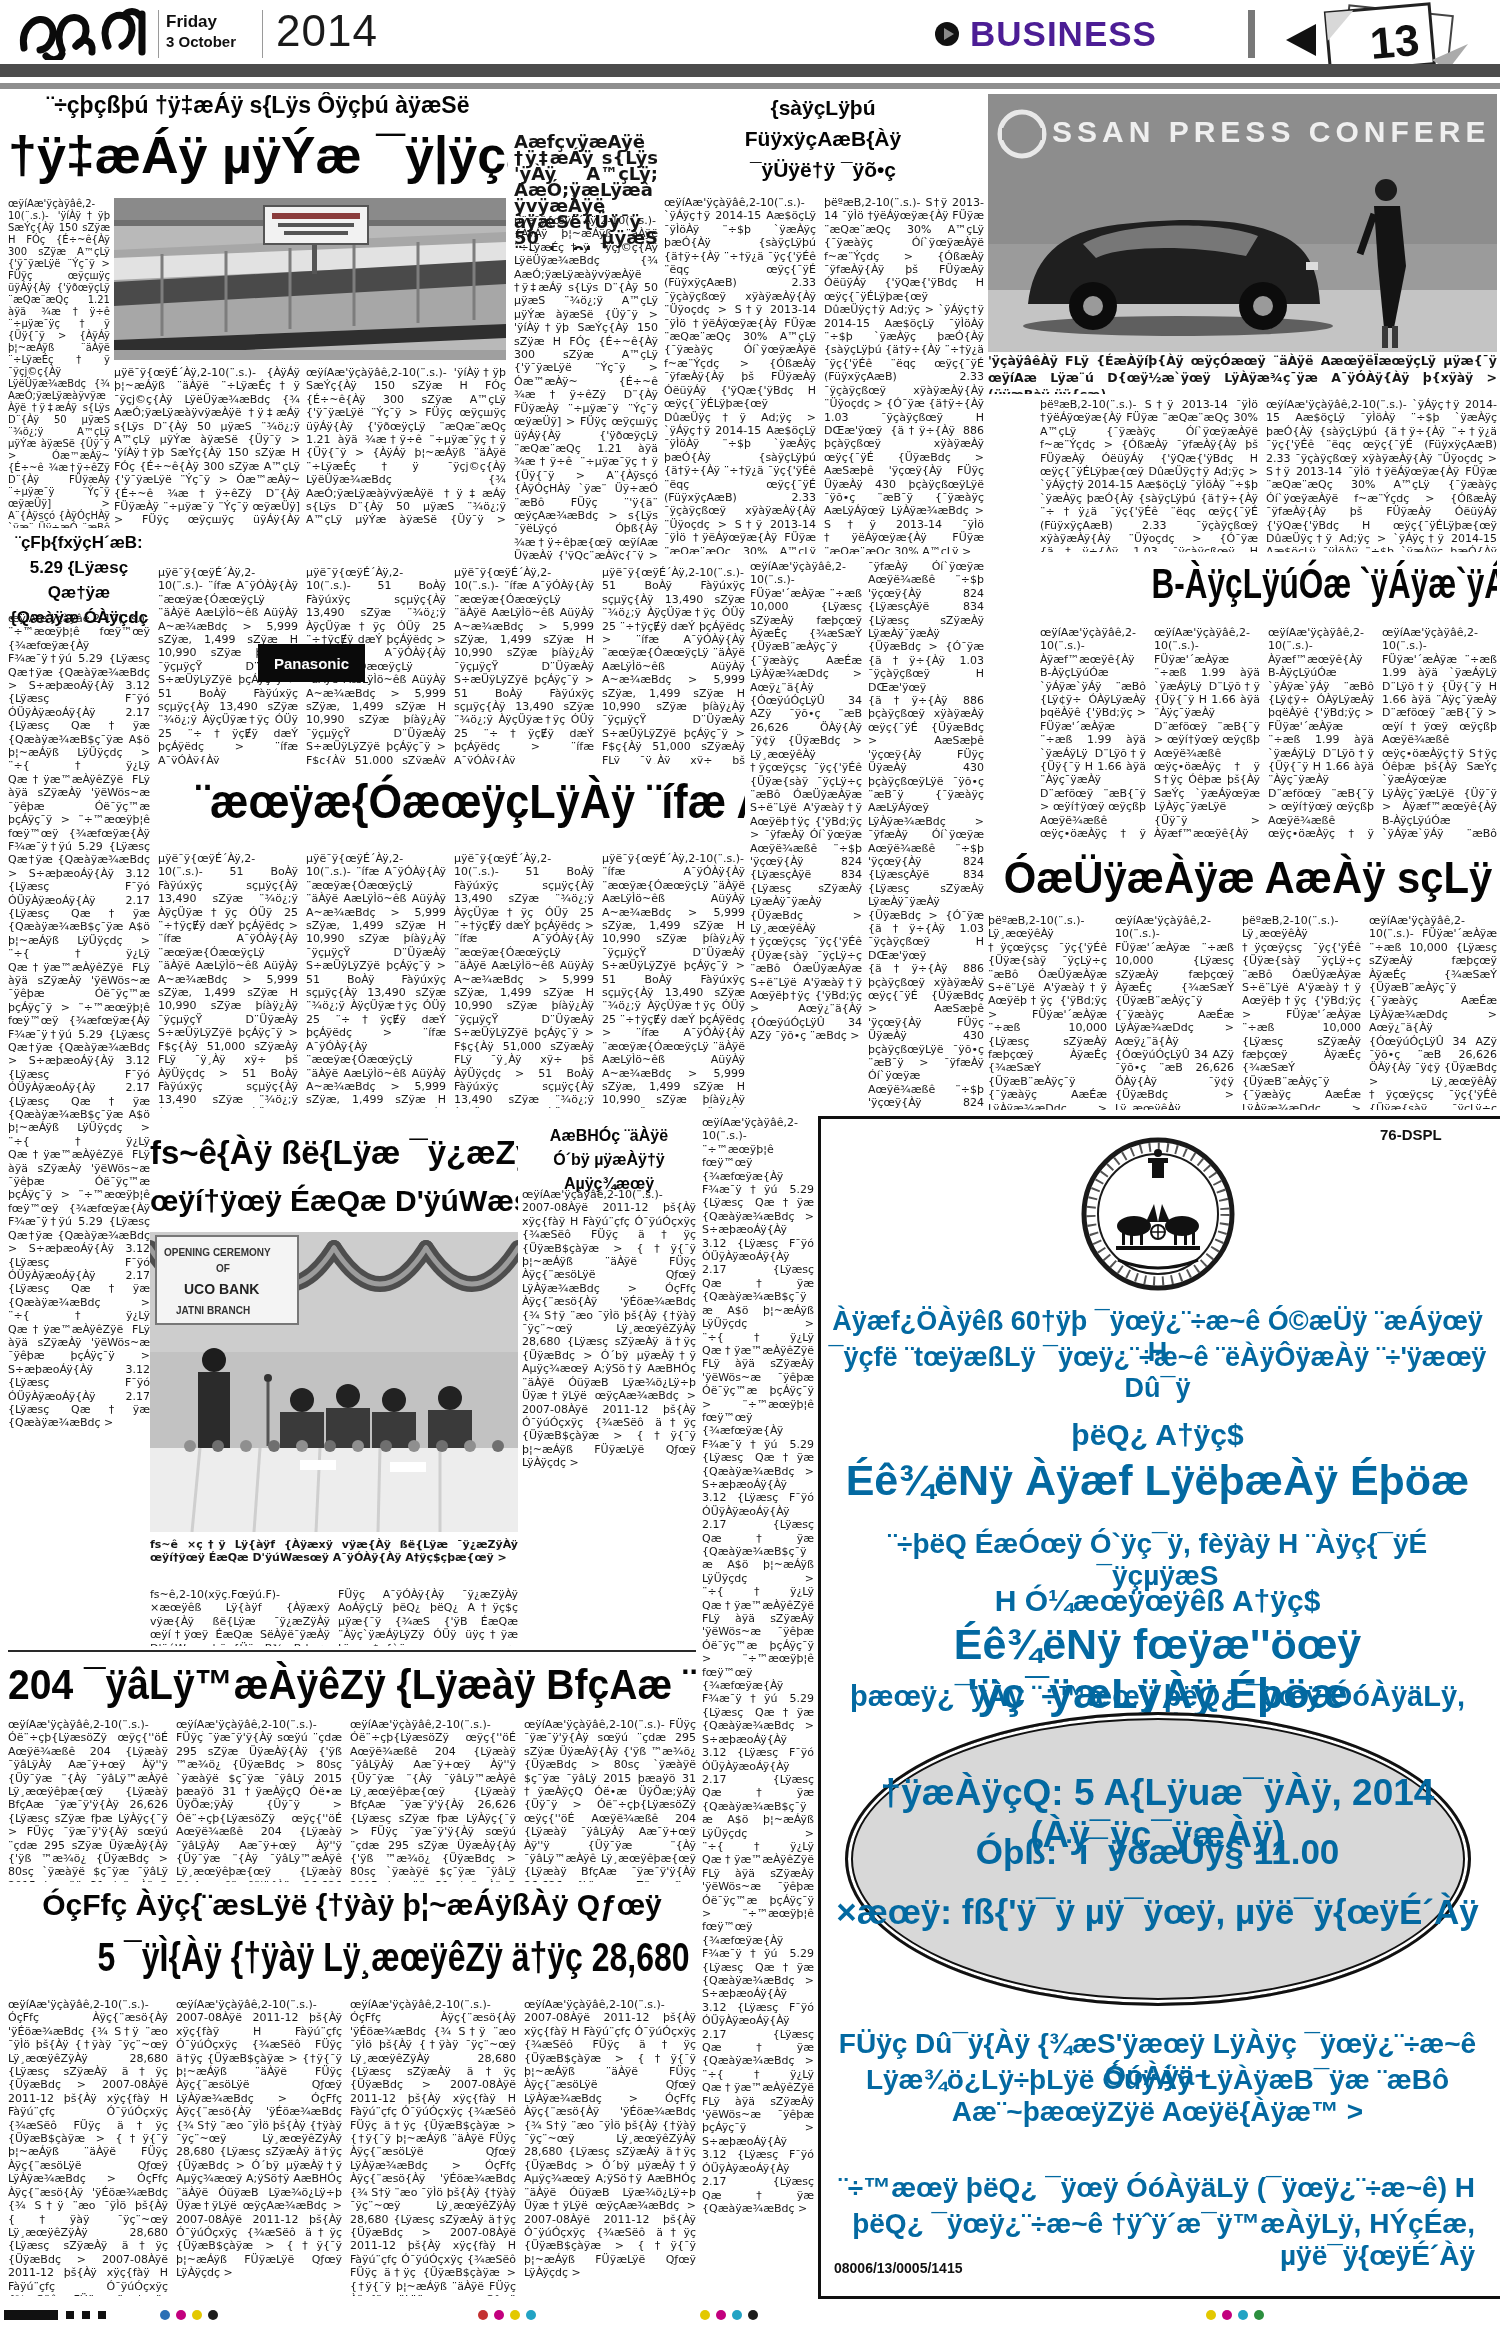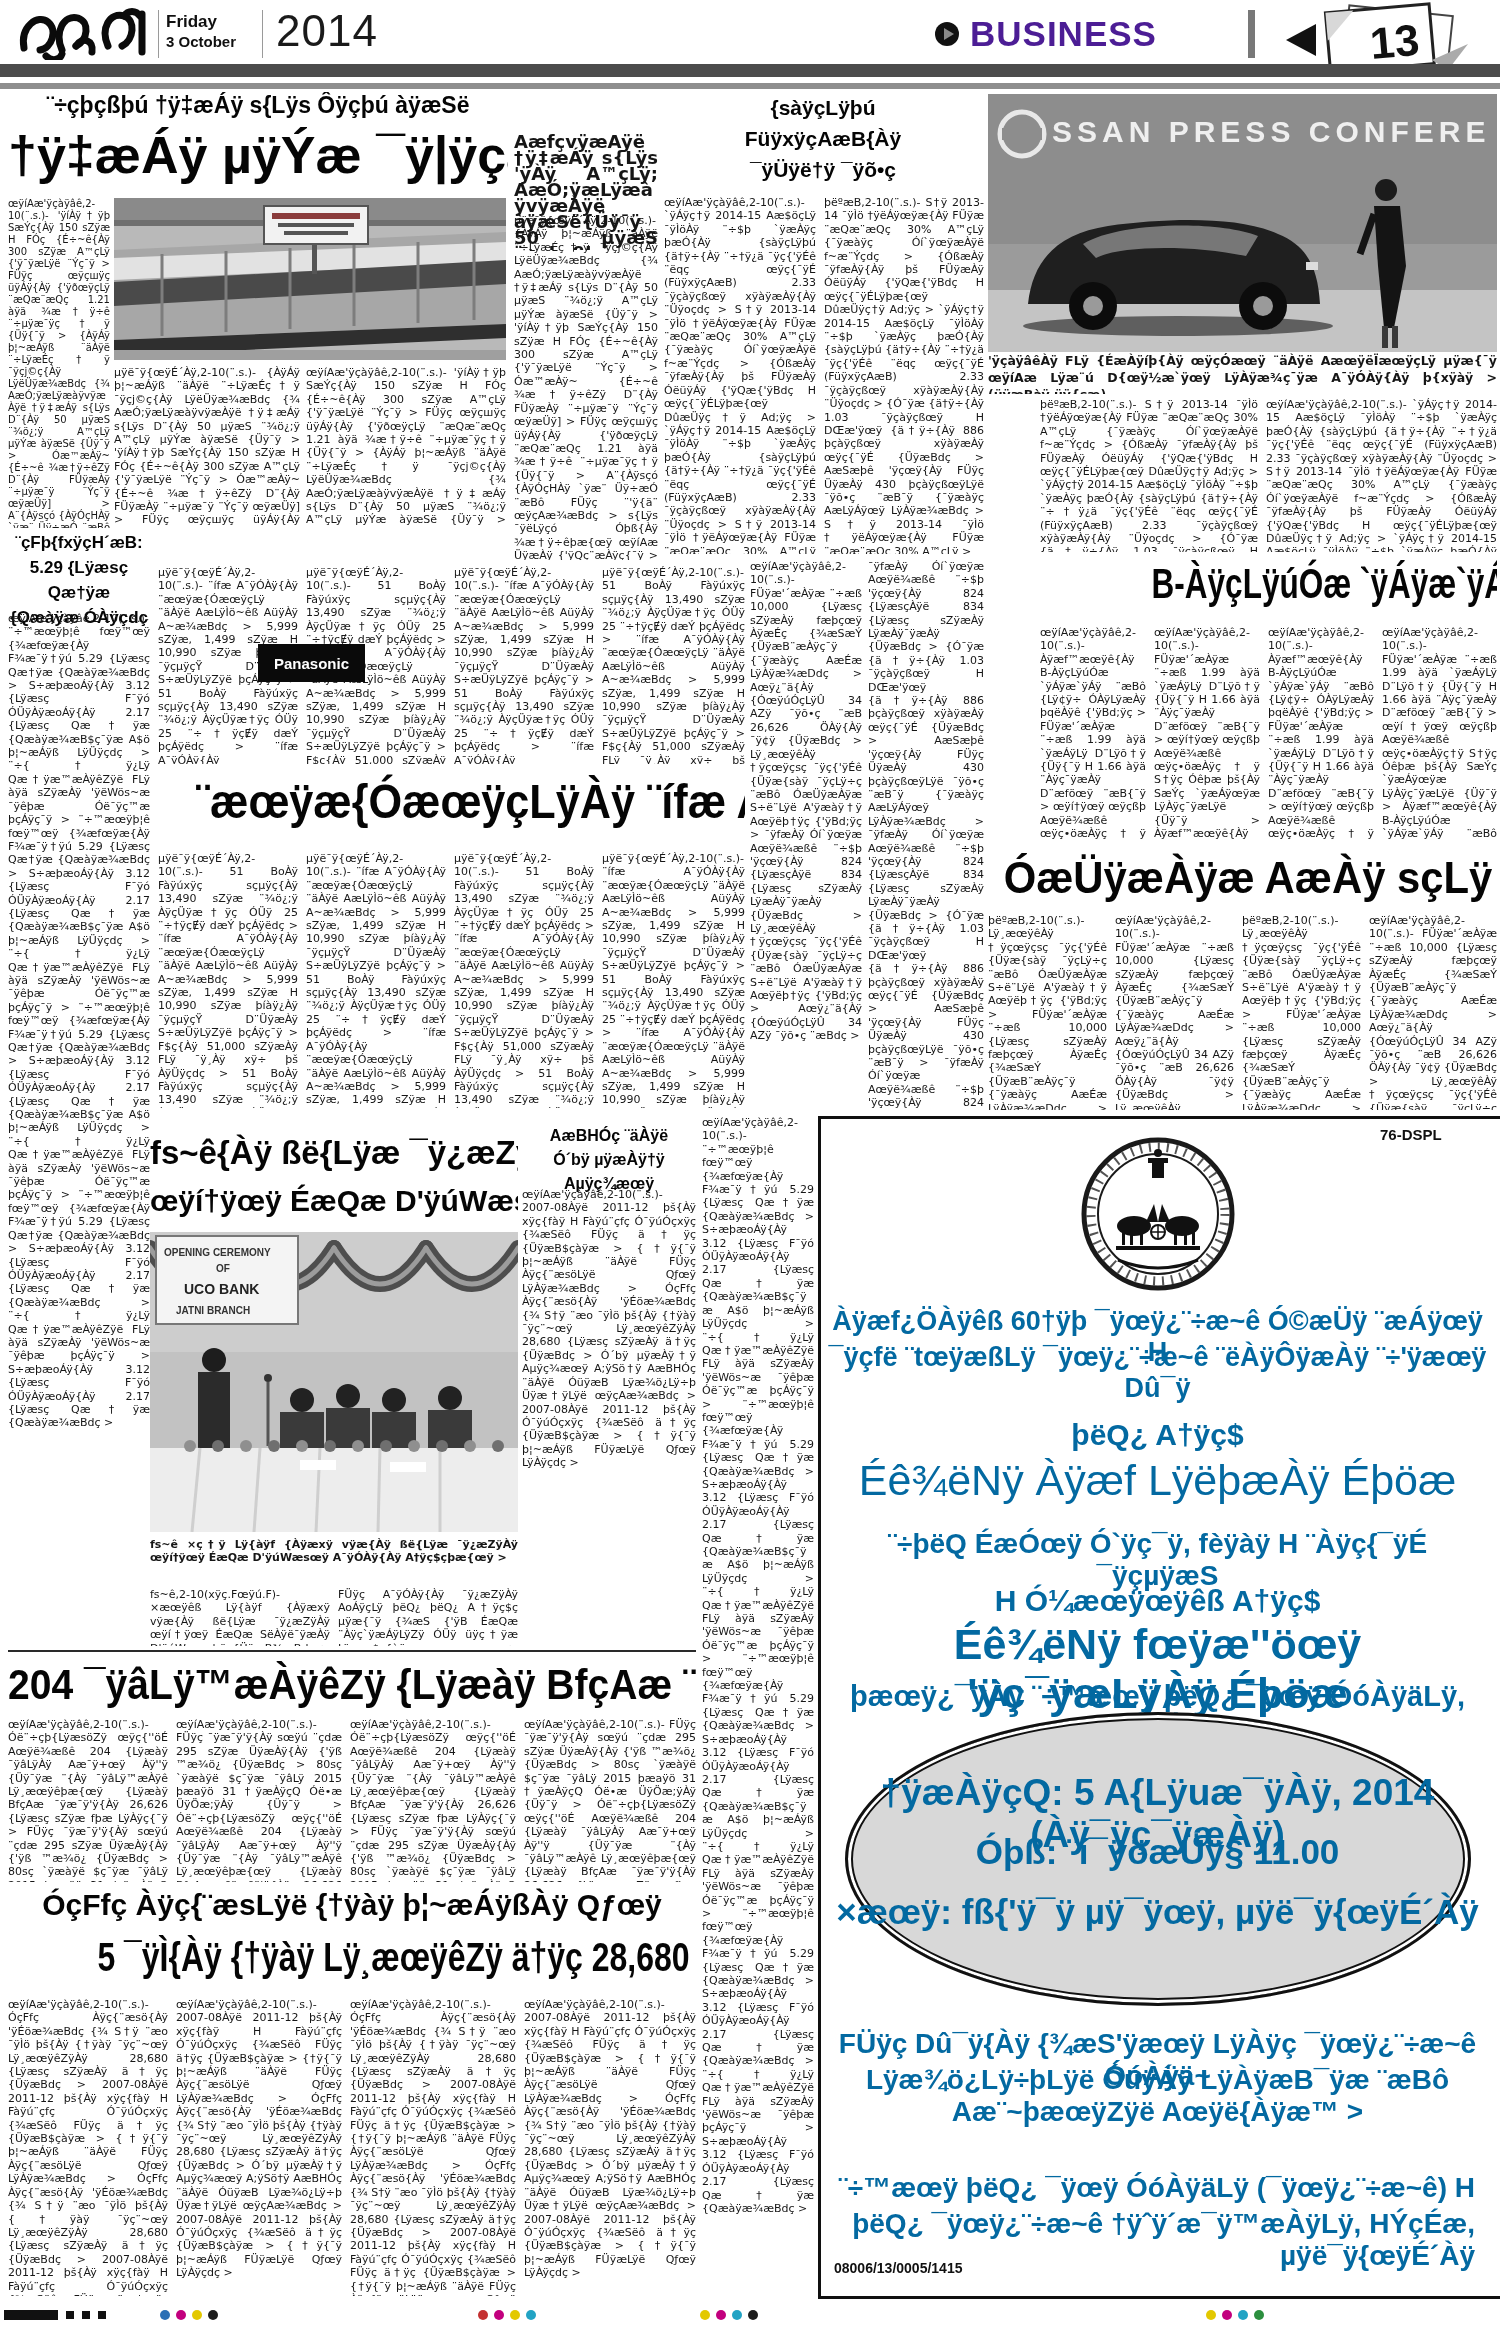--- a/index.html
+++ b/index.html
@@ -291,21 +291,21 @@
       <circle cx="80" cy="98" r="7" fill="none" stroke="#111" stroke-width="2"></circle>
       <line x1="80" y1="91" x2="80" y2="105" stroke="#111" stroke-width="1.5"></line>
       <line x1="73" y1="98" x2="87" y2="98" stroke="#111" stroke-width="1.5"></line>
       <rect x="38" y="112" width="84" height="4" fill="#111"></rect>
       <path d="M40,126 Q80,142 120,126" fill="none" stroke="#111" stroke-width="3"></path>
     </svg>
   </div>
   <div class="adline bold" style="top:1306px;font-size:27px;">Àÿæf¿ÖÀÿêß 60†ÿþ ¯ÿœÿ¿¨÷æ~ê Ó©æÜÿ ¨æÁÿœÿ H</div>
   <div class="adline bold" style="top:1342px;font-size:27px;">¯ÿçfë ¨tœÿæßLÿ ¯ÿœÿ¿¨÷æ~ê ¨ëÀÿÔÿæÀÿ ¨÷'ÿæœÿ Dû¯ÿ</div>
   <div class="adline bold" style="top:1418px;font-size:30px;">þëQ¿ A†ÿç$</div>
-  <div class="adline" style="top:1456px;font-size:43px;font-weight:400;">Éê¾ëNÿ Àÿæf LÿëþæÀÿ Éþöæ</div>
+  <div class="adline" style="top:1456px;font-size:43px;font-weight:700;">Éê¾ëNÿ Àÿæf LÿëþæÀÿ Éþöæ</div>
   <div class="adline bold" style="top:1516px;font-size:28px;margin-top:12px;">¨÷þëQ ÉæÓœÿ Ó`ÿç¯ÿ, fèÿàÿ H ¨Àÿç{¯ÿÉ ¯ÿçµÿæS</div>
   <div class="adline bold" style="top:1584px;font-size:30px;">H Ó¼æœÿœÿêß A†ÿç$</div>
   <div class="adline" style="top:1620px;font-size:43px;font-weight:800;">Éê¾ëNÿ fœÿæ''öœÿ 'ÿç¯ÿæLÿÀÿ Éþöæ</div>
   <div class="adline bold" style="top:1680px;font-size:29px;">þæœÿ¿¯ÿÀÿ ¨÷™æœÿ þëQ¿ ¯ÿœÿ ÓóÀÿäLÿ, HÝçÉæ</div>
   <div class="abs" style="left:845px;top:1712px;width:620px;height:288px;border-radius:50%;background:#d8d8d8;border:3px solid #111;box-shadow:inset 0 0 0 3px #fff, inset 0 0 0 5px #111;"></div>
   <div class="adline" style="top:1772px;font-size:37px;font-weight:800;">†ÿæÀÿçQ: 5 A{Lÿuæ¯ÿÀÿ, 2014 (Àÿ¯ÿç¯ÿæÀÿ)</div>
   <div class="adline" style="top:1832px;font-size:35px;font-weight:800;">Óþß: ¨í¯ÿöæÜÿ§ 11.00</div>
   <div class="adline" style="top:1892px;font-size:35px;font-weight:800;">×æœÿ: fß{'ÿ¯ÿ µÿ¯ÿœÿ, µÿë¯ÿ{œÿÉ´Àÿ</div>
   <div class="adline bold" style="top:2028px;font-size:28px;">FÜÿç Dû¯ÿ{Àÿ {¾æS'ÿæœÿ LÿÀÿç ¯ÿœÿ¿¨÷æ~ê ÓóÀÿä~</div>
   <div class="adline bold" style="top:2064px;font-size:28px;">Lÿæ¾ö¿Lÿ÷þLÿë ÓüÿÁÿ LÿÀÿæB¯ÿæ ¨æBô Aæ¨~þæœÿZÿë Aœÿë{Àÿæ™ &gt;</div>

